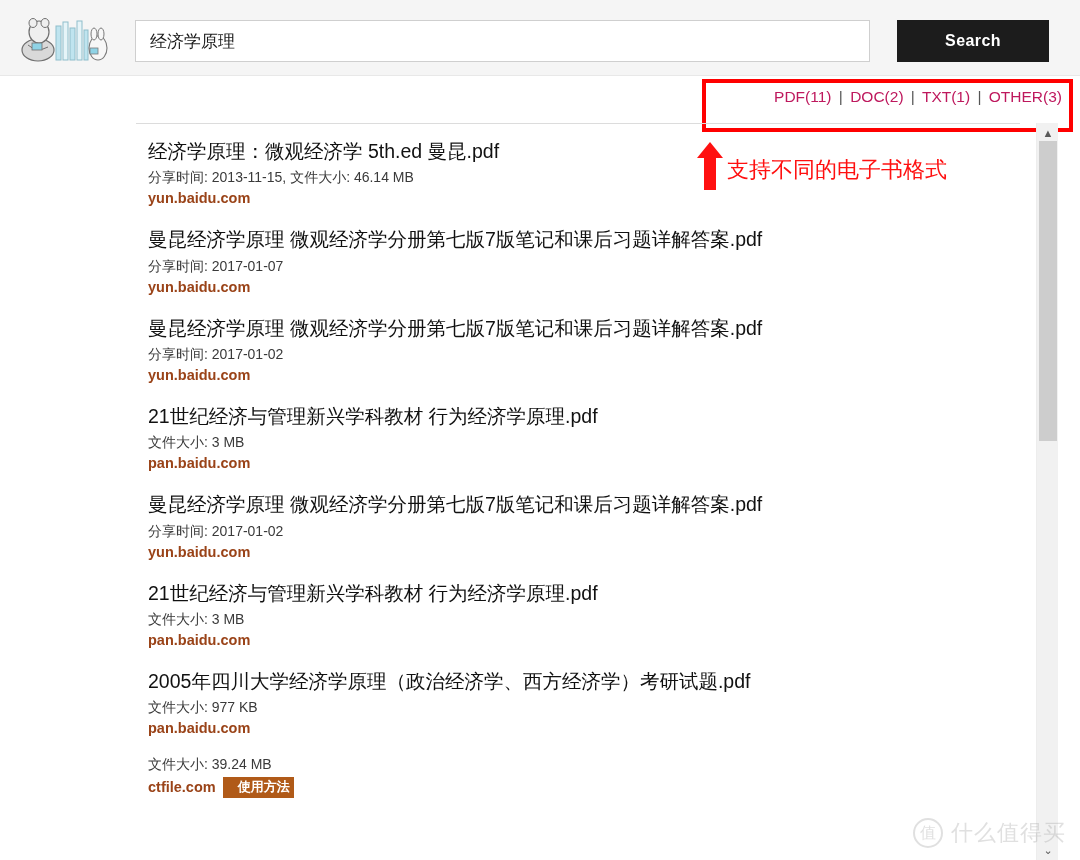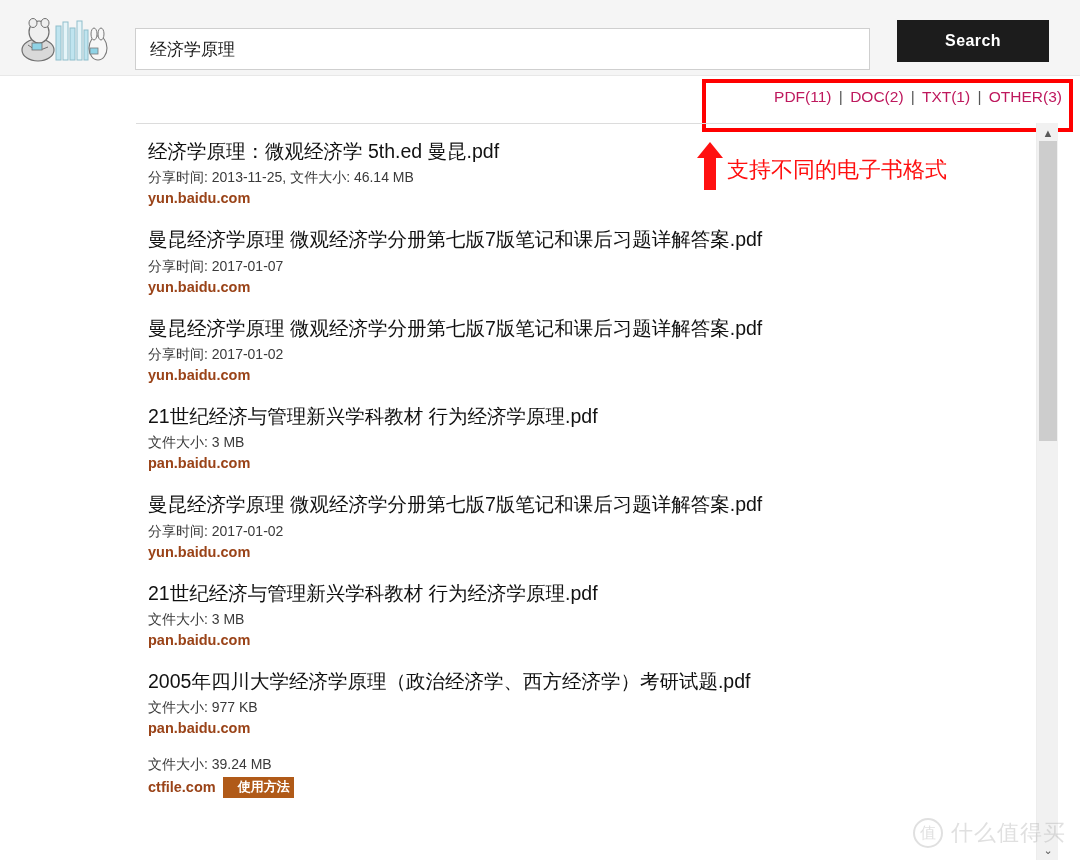--- a/index.html
+++ b/index.html
@@ -26,21 +26,21 @@
     border-bottom: 1px solid #e8e8e8;
     box-sizing: border-box;
   }
   .logo {
     position: absolute;
     left: 16px; top: 12px;
     width: 96px; height: 54px;
   }
   .search-input {
     position: absolute;
-    left: 135px; top: 28px;
+    left: 135px; top: 20px;
     width: 735px; height: 42px;
     box-sizing: border-box;
     background: #ffffff;
     border: 1px solid #cfcfcf;
     font-family: "Liberation Sans", "DejaVu Sans", sans-serif;
     font-size: 17px;
     color: #1a1a1a;
     padding: 16px 14px;
     outline: none;
   }
@@ -247,21 +247,21 @@
   <svg width="26" height="48" viewBox="0 0 26 48">
     <polygon points="13,0 26,16 19,16 19,48 7,48 7,16 0,16" fill="#ff1010"></polygon>
   </svg>
 </div>
 <div class="annot-text">支持不同的电子书格式</div>
 
 <div class="results-panel">
 
   <div class="result-item">
     <div class="result-title">经济学原理：微观经济学 5th.ed 曼昆.pdf</div>
-    <div class="result-meta">分享时间: 2013-11-25, 文件大小: 46.14 MB</div>
+    <div class="result-meta">分享时间: 2013-11-15, 文件大小: 46.14 MB</div>
     <div class="result-source"><span>yun.baidu.com</span></div>
   </div>
 
   <div class="result-item">
     <div class="result-title">曼昆经济学原理 微观经济学分册第七版7版笔记和课后习题详解答案.pdf</div>
     <div class="result-meta">分享时间: 2017-01-07</div>
     <div class="result-source"><span>yun.baidu.com</span></div>
   </div>
 
   <div class="result-item">

